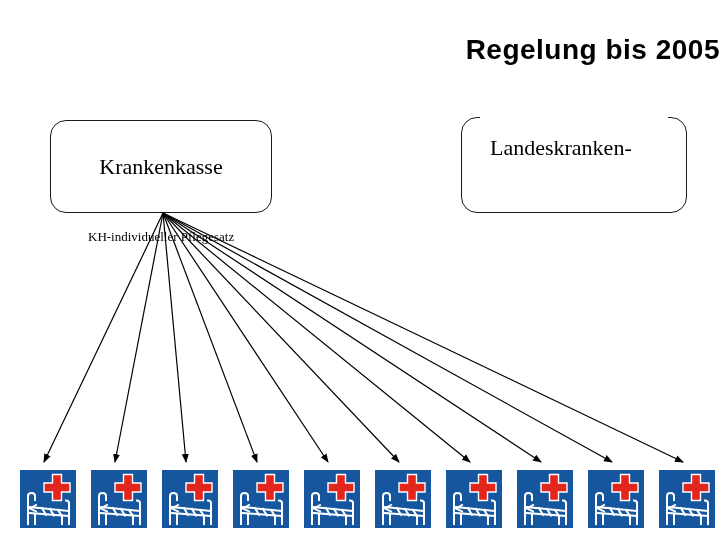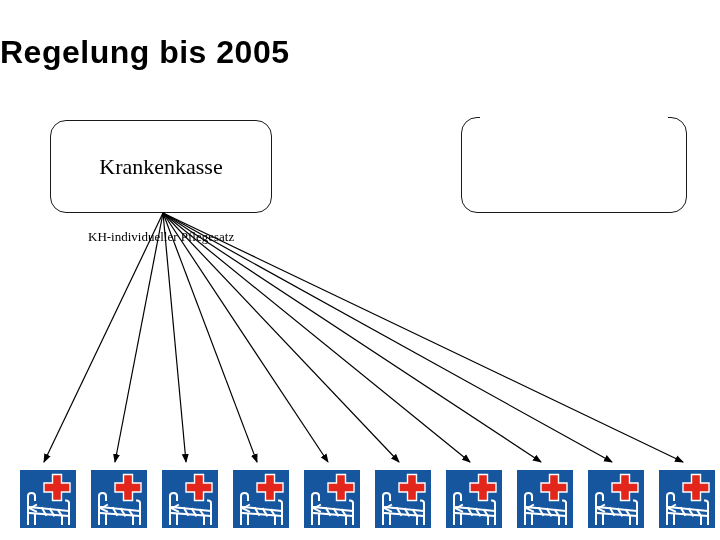--- a/index.html
+++ b/index.html
@@ -10,23 +10,23 @@
     background: #ffffff;
     overflow: hidden;
     font-family: "Liberation Sans", sans-serif;
   }
   .title {
     position: absolute;
     top: 34px;
     left: 0;
     width: 100%;
     margin: 0;
-    text-align: left;
+    text-align: right;
     font-family: "Liberation Sans", sans-serif;
-    font-size: 32px;
+    font-size: 28px;
     font-weight: 600;
     letter-spacing: 0.5px;
     color: #000000;
   }
   .box {
     position: absolute;
     border: 1.5px solid #1a1a1a;
     border-radius: 16px;
     background: #ffffff;
     font-family: "Liberation Serif", "DejaVu Serif", serif;
@@ -80,20 +80,21 @@
 
 <div class="slide">
 
   <h1 class="title">Regelung bis 2005</h1>
 
   <div class="box box-kk">
     <span>Krankenkasse</span>
   </div>
 
   <div class="box box-lkg">
+    <div>Landeskranken-</div>
   </div>
 
   <div class="flow-label">KH-individueller Pflegesatz</div>
 
   <svg class="arrows-svg" id="arrows-svg" viewBox="0 0 720 540" xmlns="http://www.w3.org/2000/svg">
       <defs>
         <marker id="ah" markerWidth="9" markerHeight="8" refX="8" refY="4" orient="auto" markerUnits="userSpaceOnUse">
           <path d="M0,0.5 L9,4 L0,7.5 z" fill="#000000"></path>
         </marker>
       </defs>

